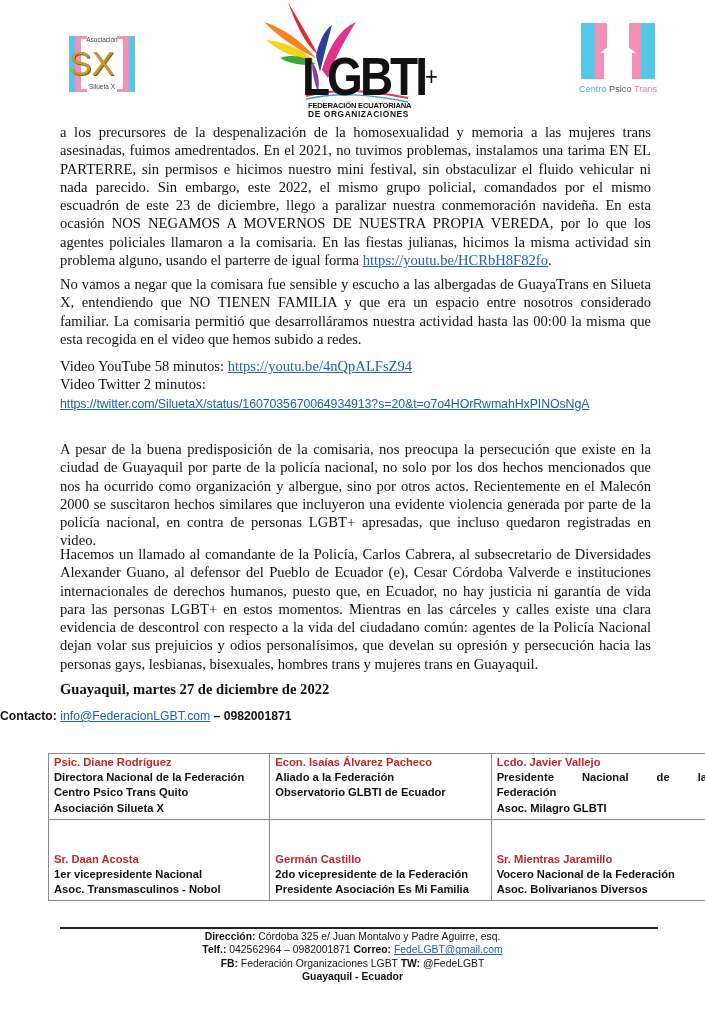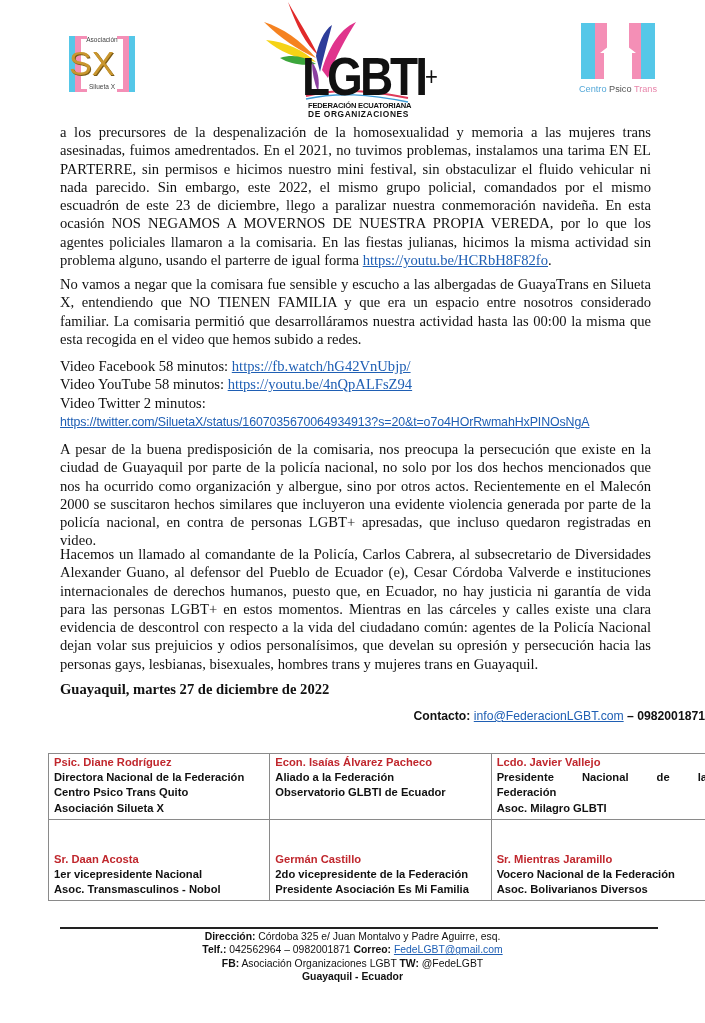--- a/index.html
+++ b/index.html
@@ -17,21 +17,21 @@
   a.link { color:#1f5fb4; text-decoration:underline; }
   .link-cal { font-family: "Liberation Sans", "DejaVu Sans", sans-serif; font-size:12.4px; letter-spacing:-0.1px; }
 
   #p1 { top:123px; }
   #p2 { top:275px; }
   #videos { top:357px; text-align:left; }
   #p3 { top:440px; }
   #p4 { top:545px; }
   #dateline { top:680px; font-weight:bold; text-align:left; }
 
-  .contact { position:absolute; left:0; width:705px; top:709px; text-align:right; font-size:12.2px; font-weight:bold; }
+  .contact { position:absolute; left:0; width:705px; top:709px; text-align:left; font-size:12.2px; font-weight:bold; }
   .contact a { font-weight:normal; color:#1f5fb4; }
 
   table.sig { position:absolute; left:48px; top:753px; width:665px; border-collapse:collapse; font-size:11.2px; line-height:15.2px; font-weight:bold; }
   table.sig td { border:1px solid #8a8a8a; vertical-align:top; padding:1px 5px 3px 5px; width:33.3%; }
   table.sig .name { color:#c0272d; }
   table.sig tr.r2 td { padding-top:32px; }
   .justify-last { text-align:justify; text-align-last:justify; }
 
   .footer-rule { position:absolute; left:60px; top:927px; width:598px; height:2px; background:#222; }
   .footer { position:absolute; left:0; width:705px; top:930px; text-align:center; font-size:10.4px; line-height:13.4px; color:#111; }
@@ -94,23 +94,20 @@
 <div id="p1" class="body-text serif">
   <p><span>a los precursores de la despenalización de la homosexualidad y memoria a las mujeres trans asesinadas, fuimos amedrentados. En el 2021, no tuvimos problemas, instalamos una tarima EN EL PARTERRE, sin permisos e hicimos nuestro mini festival, sin obstaculizar el fluido vehicular ni nada parecido. Sin embargo, este 2022, el mismo grupo policial, comandados por el mismo escuadrón de este 23 de diciembre, llego a paralizar nuestra conmemoración navideña. En esta ocasión NOS NEGAMOS A MOVERNOS DE NUESTRA PROPIA VEREDA, por lo que los agentes policiales llamaron a la comisaria. En las fiestas julianas, hicimos la misma actividad sin problema alguno, usando el parterre de igual forma </span><a class="link" href="#">https://youtu.be/HCRbH8F82fo</a><span>.</span></p>
 </div>
 
 <div id="p2" class="body-text serif">
   <p>No vamos a negar que la comisara fue sensible y escucho a las albergadas de GuayaTrans en Silueta X, entendiendo que NO TIENEN FAMILIA y que era un espacio entre nosotros considerado familiar. La comisaria permitió que desarrolláramos nuestra actividad hasta las 00:00 la misma que esta recogida en el video que hemos subido a redes.</p>
 </div>
 
 <div id="videos" class="body-text serif">
   <div>
-    <span>Video Facebook 58 minutos: </span><a class="link" href="#">https://fb.watch/hG42VnUbjp/</a>
-  </div>
-  <div>
     <span>Video YouTube 58 minutos: </span><a class="link" href="#">https://youtu.be/4nQpALFsZ94</a>
   </div>
   <div>
     <span>Video Twitter 2 minutos:</span>
   </div>
   <div>
     <a class="link link-cal" href="#">https://twitter.com/SiluetaX/status/1607035670064934913?s=20&amp;t=o7o4HOrRwmahHxPINOsNgA</a>
   </div>
 </div>
 
@@ -171,18 +168,18 @@
 
 <div class="footer-rule"></div>
 <div class="footer sans">
   <div>
     <b>Dirección:</b><span> Córdoba 325 e/ Juan Montalvo y Padre Aguirre, esq.</span>
   </div>
   <div>
     <b>Telf.:</b><span> 042562964 – 0982001871 </span><b>Correo:</b> <a href="#">FedeLGBT@gmail.com</a>
   </div>
   <div>
-    <b>FB:</b><span> Asociación Organizaciones LGBT </span><b>TW:</b><span> @FedeLGBT</span>
+    <b>FB:</b><span> Federación Organizaciones LGBT </span><b>TW:</b><span> @FedeLGBT</span>
   </div>
   <div>
     <b>Guayaquil - Ecuador</b>
   </div>
 </div>
 
 </body></html>

